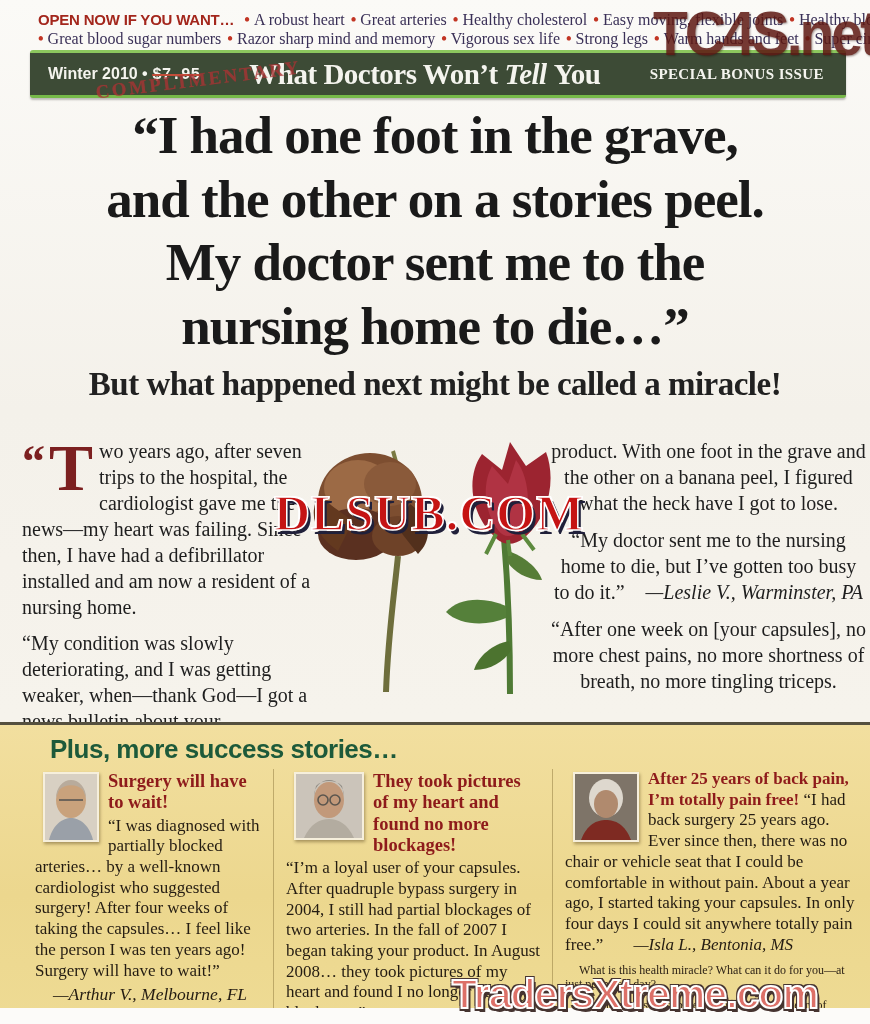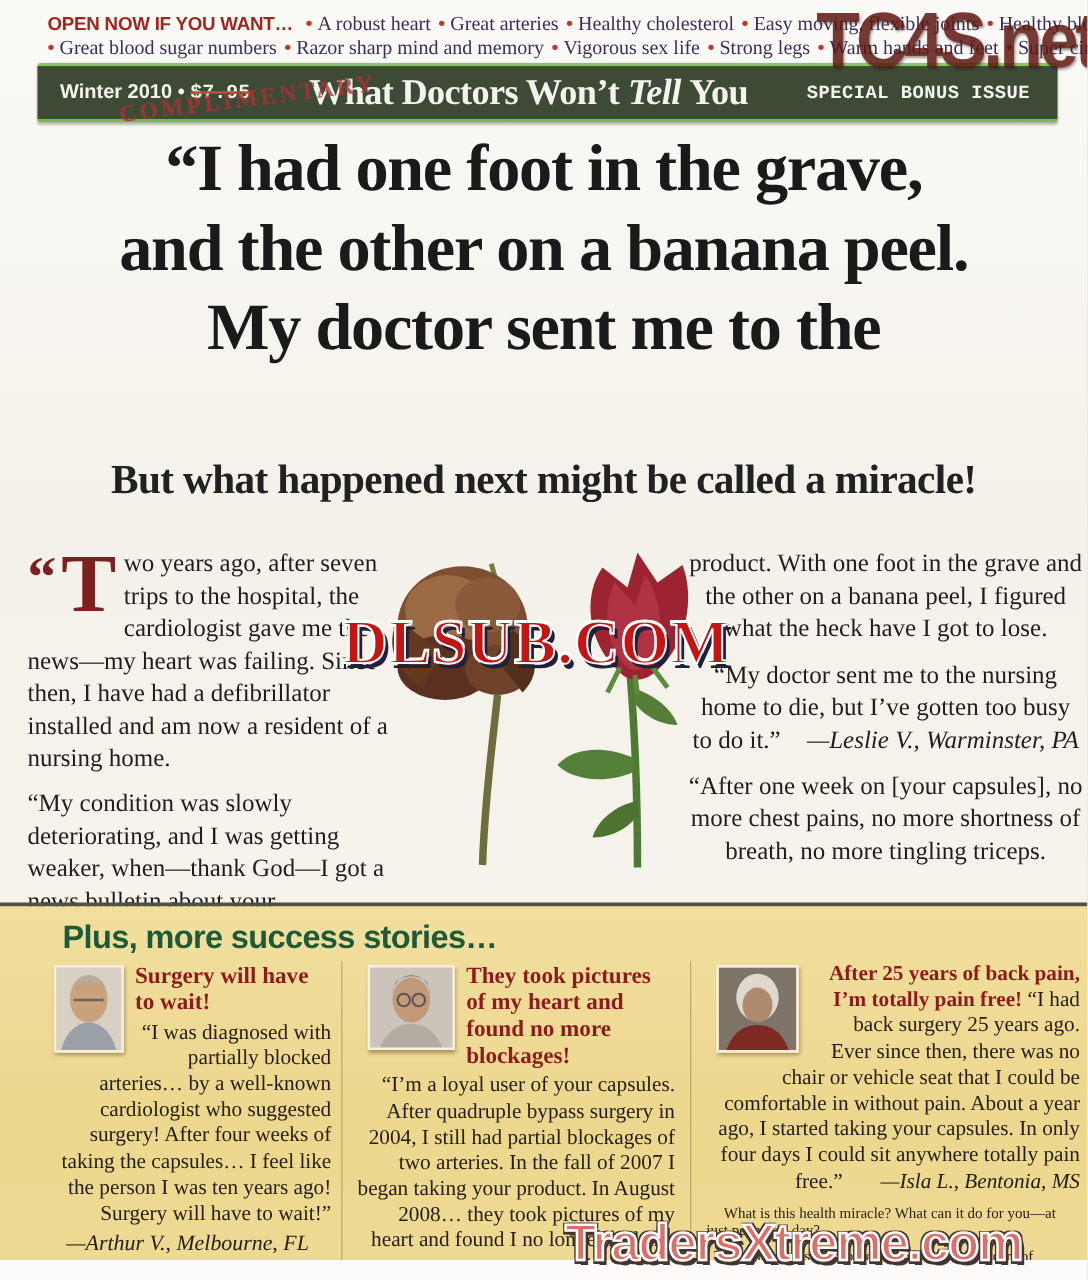--- a/index.html
+++ b/index.html
@@ -17,21 +17,21 @@
         font-weight:800;font-size:57px;letter-spacing:-3px;color:#5e1812;opacity:.85;
         transform:scaleY(1.1);text-shadow:1px 1px 2px rgba(40,10,5,.5);}
   
   .masthead{position:absolute;left:30px;top:50px;width:816px;height:42px;background:#3d4b36;
             border-top:3px solid #8cc75e;border-bottom:3px solid #76b949;border-radius:3px;
             display:flex;align-items:center;color:#f4f4ee;z-index:3;box-shadow:0 2px 2px rgba(0,0,0,.25);}
   .mh-left{margin-left:18px;font-family:"Liberation Sans",sans-serif;font-weight:700;font-size:16px;white-space:nowrap;}
   .mh-price{text-decoration:line-through;text-decoration-color:#c24e3a;text-decoration-thickness:2px;font-family:Liberation Mono, monospace;}
   .mh-title{flex:1;text-align:center;font-weight:700;font-size:29px;letter-spacing:-0.5px;white-space:nowrap;}
   .mh-em{font-style:italic;margin:0 7px;}
-  .mh-right{margin-right:22px;font-family:Liberation Mono, monospace;font-weight:600;font-size:15px;letter-spacing:.4px;white-space:nowrap;}
+  .mh-right{margin-right:22px;font-family:Liberation Serif, serif;font-weight:600;font-size:15px;letter-spacing:.4px;white-space:nowrap;}
   .stamp{position:absolute;left:95px;top:69px;z-index:7;transform:rotate(-7deg);
          font-weight:700;font-size:19px;letter-spacing:2.5px;color:#a83434;opacity:.8;
          text-shadow:0 0 1px rgba(168,52,52,.6);}
   
   .headline{position:absolute;left:0;top:104px;width:100%;text-align:center;z-index:2;
             font-weight:700;font-size:53px;line-height:1.2;color:#1a1a1a;letter-spacing:-1px;}
   .subhead{position:absolute;left:0;top:366px;width:100%;text-align:center;
            font-weight:700;font-size:33px;color:#212121;letter-spacing:-0.5px;}
   
   .bodywrap{position:absolute;left:0;top:426px;width:870px;height:272px;}
@@ -54,21 +54,21 @@
   .plus-heading{margin:9px 0 4px 50px;font-family:"Liberation Sans",sans-serif;font-weight:800;
                 font-size:26px;color:#1d5a3a;letter-spacing:-0.5px;}
   .stories{display:flex;margin:4px 6px 0 35px;}
   .story{color:#241c12;}
   .story1{width:230px;padding-right:8px;}
   .story2{width:254px;padding:0 12px;border-left:1px solid rgba(130,108,50,.45);border-right:1px solid rgba(130,108,50,.45);}
   .story3{flex:1;padding-left:12px;}
   .photo{float:left;margin:3px 9px 2px 8px;border:2px solid #f6efdc;box-shadow:1px 2px 3px rgba(60,40,10,.4);}
   .story-title{font-weight:700;color:#8e1b1b;font-size:18.5px;line-height:1.15;margin:2px 0 2px 0;}
   .story-title-inline{font-weight:700;color:#8e1b1b;}
-  .story-body{font-size:17px;line-height:1.22;margin:0;text-align:right;}
+  .story-body{font-size:17px;line-height:1.22;margin:0;}
   .story-attr{font-style:italic;font-size:17.5px;text-align:center;margin-top:3px;}
   .attr-inline{font-style:italic;margin-left:26px;}
   .q-para,.a-para{font-weight:400;font-size:12px;line-height:1.2;color:#2c2115;
                   margin:7px 0 0 0;text-indent:14px;}
   
   .traders{position:absolute;left:452px;top:971px;z-index:9;font-family:"Liberation Sans",sans-serif;
            font-weight:800;font-size:41px;letter-spacing:-1px;color:#dc7068;
            -webkit-text-stroke:2px #ffffff;
            text-shadow:3px 4px 0 #463430,-2px -2px 0 #463430,2px -2px 0 #463430,-2px 3px 0 #463430;}
   .bottom-strip{position:absolute;left:0;top:1008px;width:870px;height:16px;background:#fcfbf9;}
@@ -106,22 +106,23 @@
     </div>
     <div class="mh-title">
       <span>What Doctors Won’t</span><span class="mh-em">Tell</span><span>You</span>
     </div>
     <div class="mh-right">SPECIAL BONUS ISSUE</div>
   </div>
   <div class="stamp">COMPLIMENTARY</div>
 
   <div class="headline">
     <div>“I had one foot in the grave,</div>
-    <div>and the other on a banana peel.</div>
+    <div>and the other on a stories peel.</div>
     <div>My doctor sent me to the</div>
+    <div>nursing home to die…”</div>
   </div>
   <div class="subhead">But what happened next might be called a miracle!</div>
 
   <div class="bodywrap">
 
     <div class="col-left">
       <p>
         <span class="openquote">“</span>
         <span class="dropcap">T</span>
         <span>wo years ago, after seven trips to the hospital, the cardiologist gave me the news—my heart was failing. Since then, I have had a defibrillator installed and am now a resident of a nursing home.</span>

